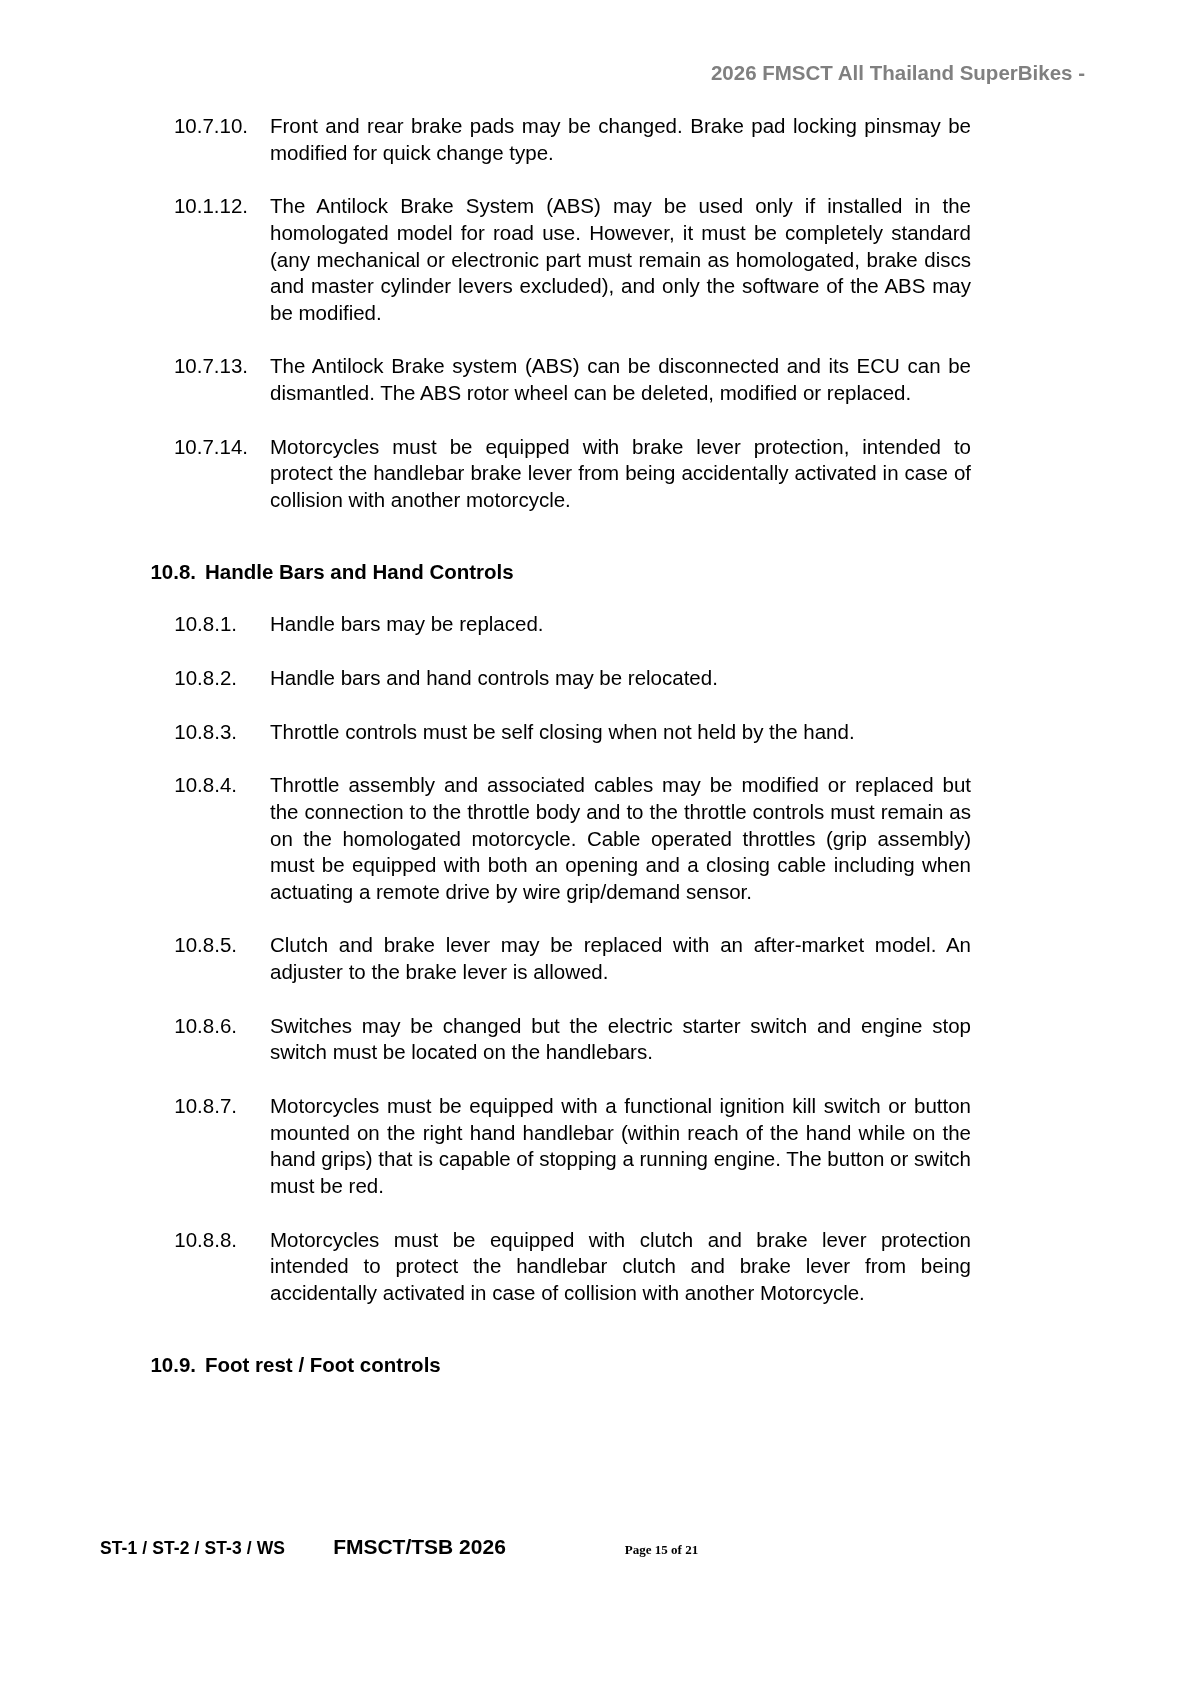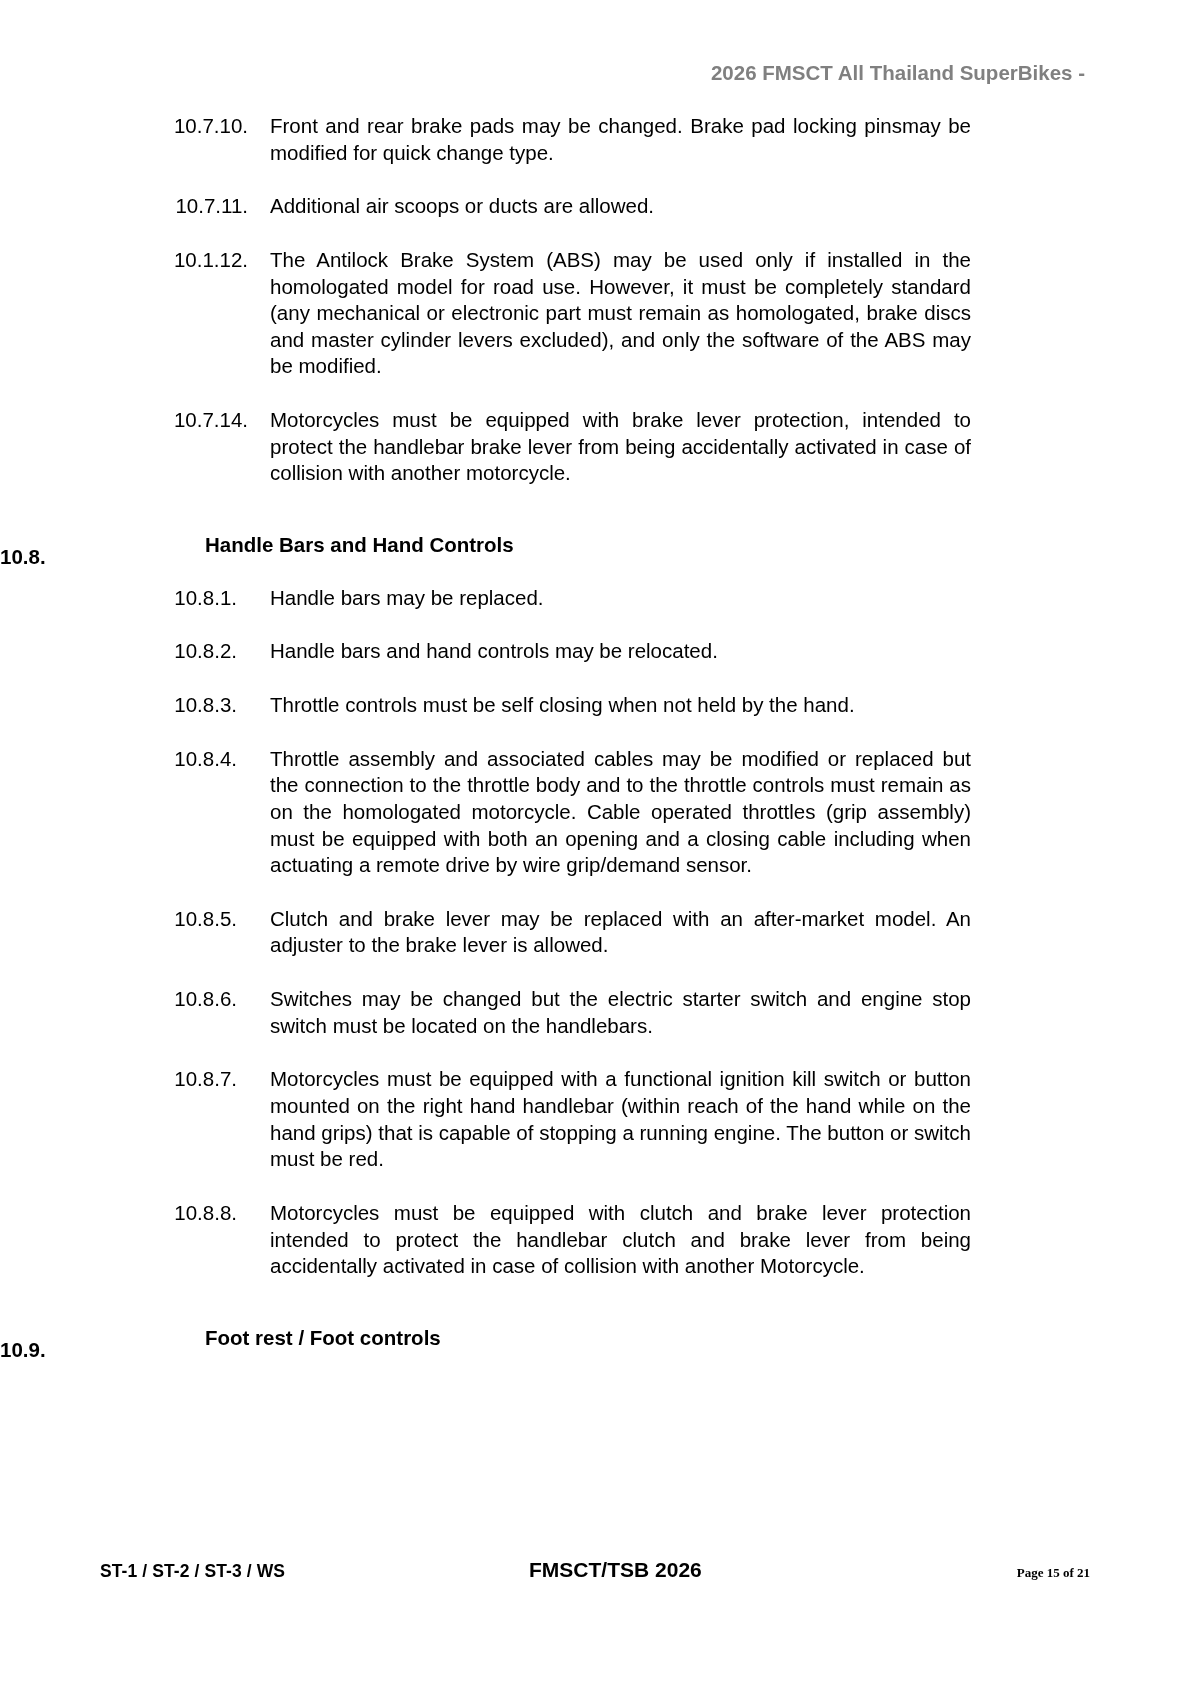--- a/index.html
+++ b/index.html
@@ -80,63 +80,65 @@
     margin: 0 0 26px 0;
     padding-left: 205px;
     font-size: 20.5px;
     font-weight: bold;
     line-height: 1.30;
     color: #000000;
   }
   .section-head .num {
     position: absolute;
     left: 0;
-    top: 12px;
+    top: 0;
     width: 168px;
+    text-align: right;
     white-space: nowrap;
+    padding-left: 28px;
   }
   .spacer-lg { height: 18px; }
 
   
   .doc-footer {
     position: absolute;
     left: 100px;
     right: 100px;
-    bottom: 101px;
+    bottom: 124px;
     display: flex;
     align-items: baseline;
-    justify-content: space-between;
     font-weight: bold;
     color: #000000;
+    gap: 48px;
   }
   .foot-left   { font-size: 17.5px; letter-spacing: 0.1px; }
   .foot-center { font-size: 21px; margin-right: 71px; }
   .foot-right  { font-size: 13px; font-family: Liberation Serif, serif; }
 </style>
 </head>
 <body>
 
 <div class="page">
 
   <div class="doc-header">
     <span>2026 FMSCT All Thailand SuperBikes -</span>
   </div>
 
   <div class="content" id="content-root">
       <div class="clause">
         <span class="num">10.7.10.</span>
         <span class="txt">Front and rear brake pads may be changed. Brake pad locking pinsmay be modified for quick change type.</span>
       </div>
       <div class="clause">
-        <span class="num">10.7.11.</span>
-        <span class="txt">Additional air scoops or ducts are allowed.</span>
+        <span class="num">10.1.12.</span>
+        <span class="txt">The Antilock Brake System (ABS) may be used only if installed in the homologated model for road use. However, it must be completely standard (any mechanical or electronic part must remain as homologated, brake discs and master cylinder levers excluded), and only the software of the ABS may be modified.</span>
       </div>
       <div class="clause">
-        <span class="num">10.1.12.</span>
-        <span class="txt">The Antilock Brake System (ABS) may be used only if installed in the homologated model for road use. However, it must be completely standard (any mechanical or electronic part must remain as homologated, brake discs and master cylinder levers excluded), and only the software of the ABS may be modified.</span>
+        <span class="num">10.7.13.</span>
+        <span class="txt">The Antilock Brake system (ABS) can be disconnected and its ECU can be dismantled. The ABS rotor wheel can be deleted, modified or replaced.</span>
       </div>
       <div class="clause">
         <span class="num">10.7.14.</span>
         <span class="txt">Motorcycles must be equipped with brake lever protection, intended to protect the handlebar brake lever from being accidentally activated in case of collision with another motorcycle.</span>
       </div>
       <div class="spacer-lg"></div>
       <div class="section-head"><span class="num">10.8.</span><span class="txt">Handle Bars and Hand Controls</span></div>
       <div class="clause lvl-b">
         <span class="num">10.8.1.</span>
         <span class="txt">Handle bars may be replaced.</span>

